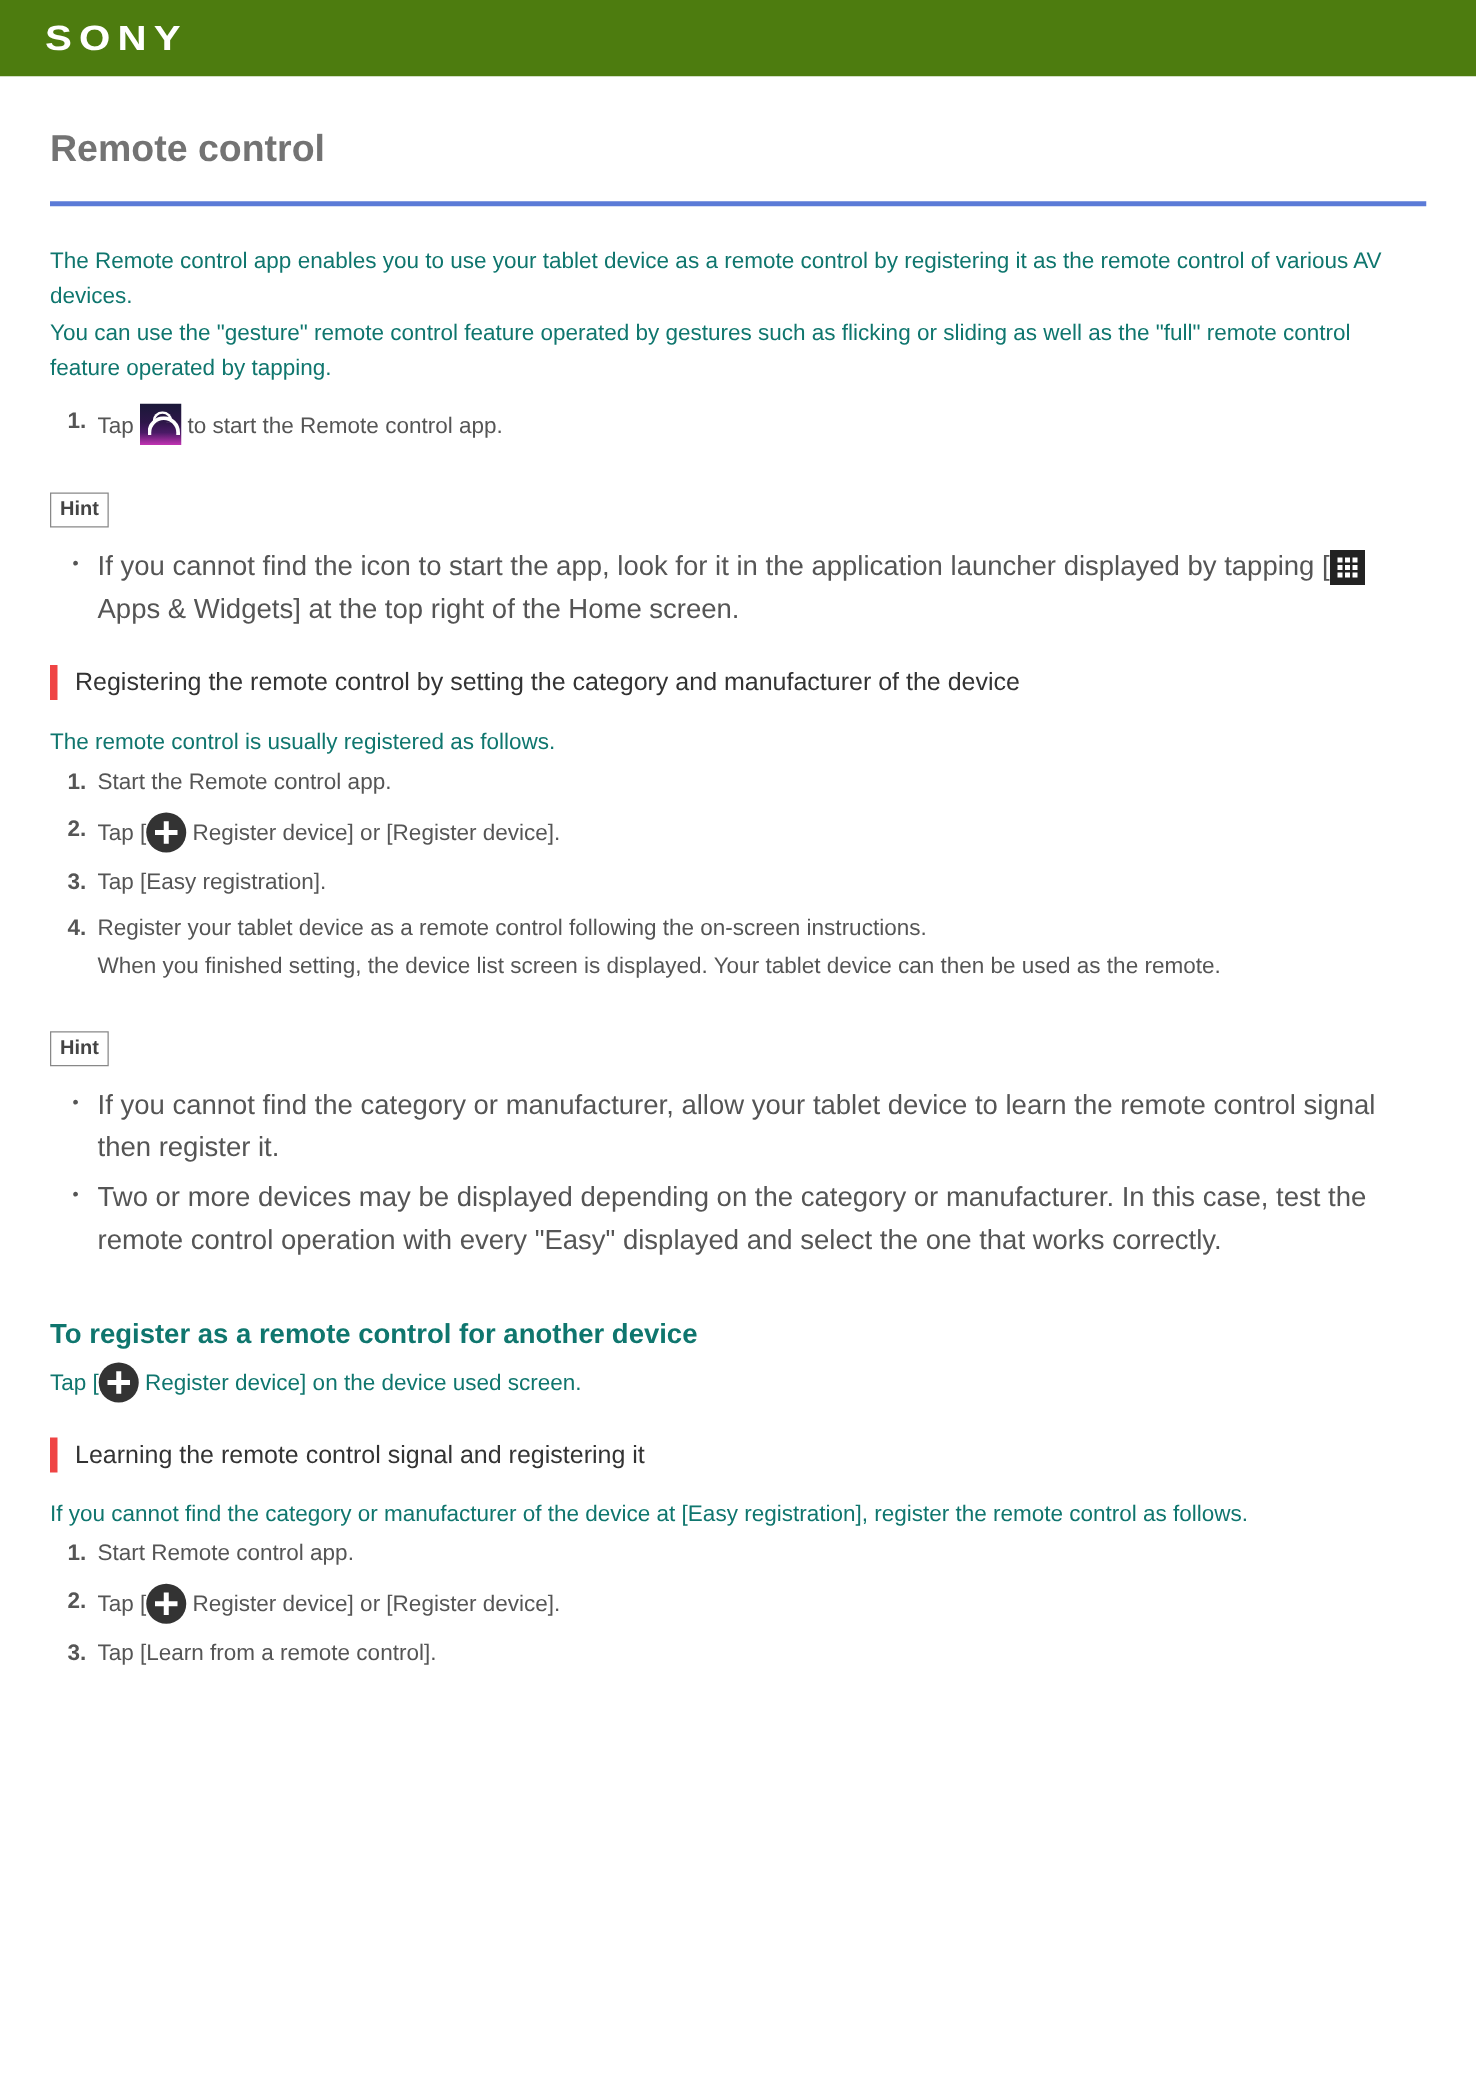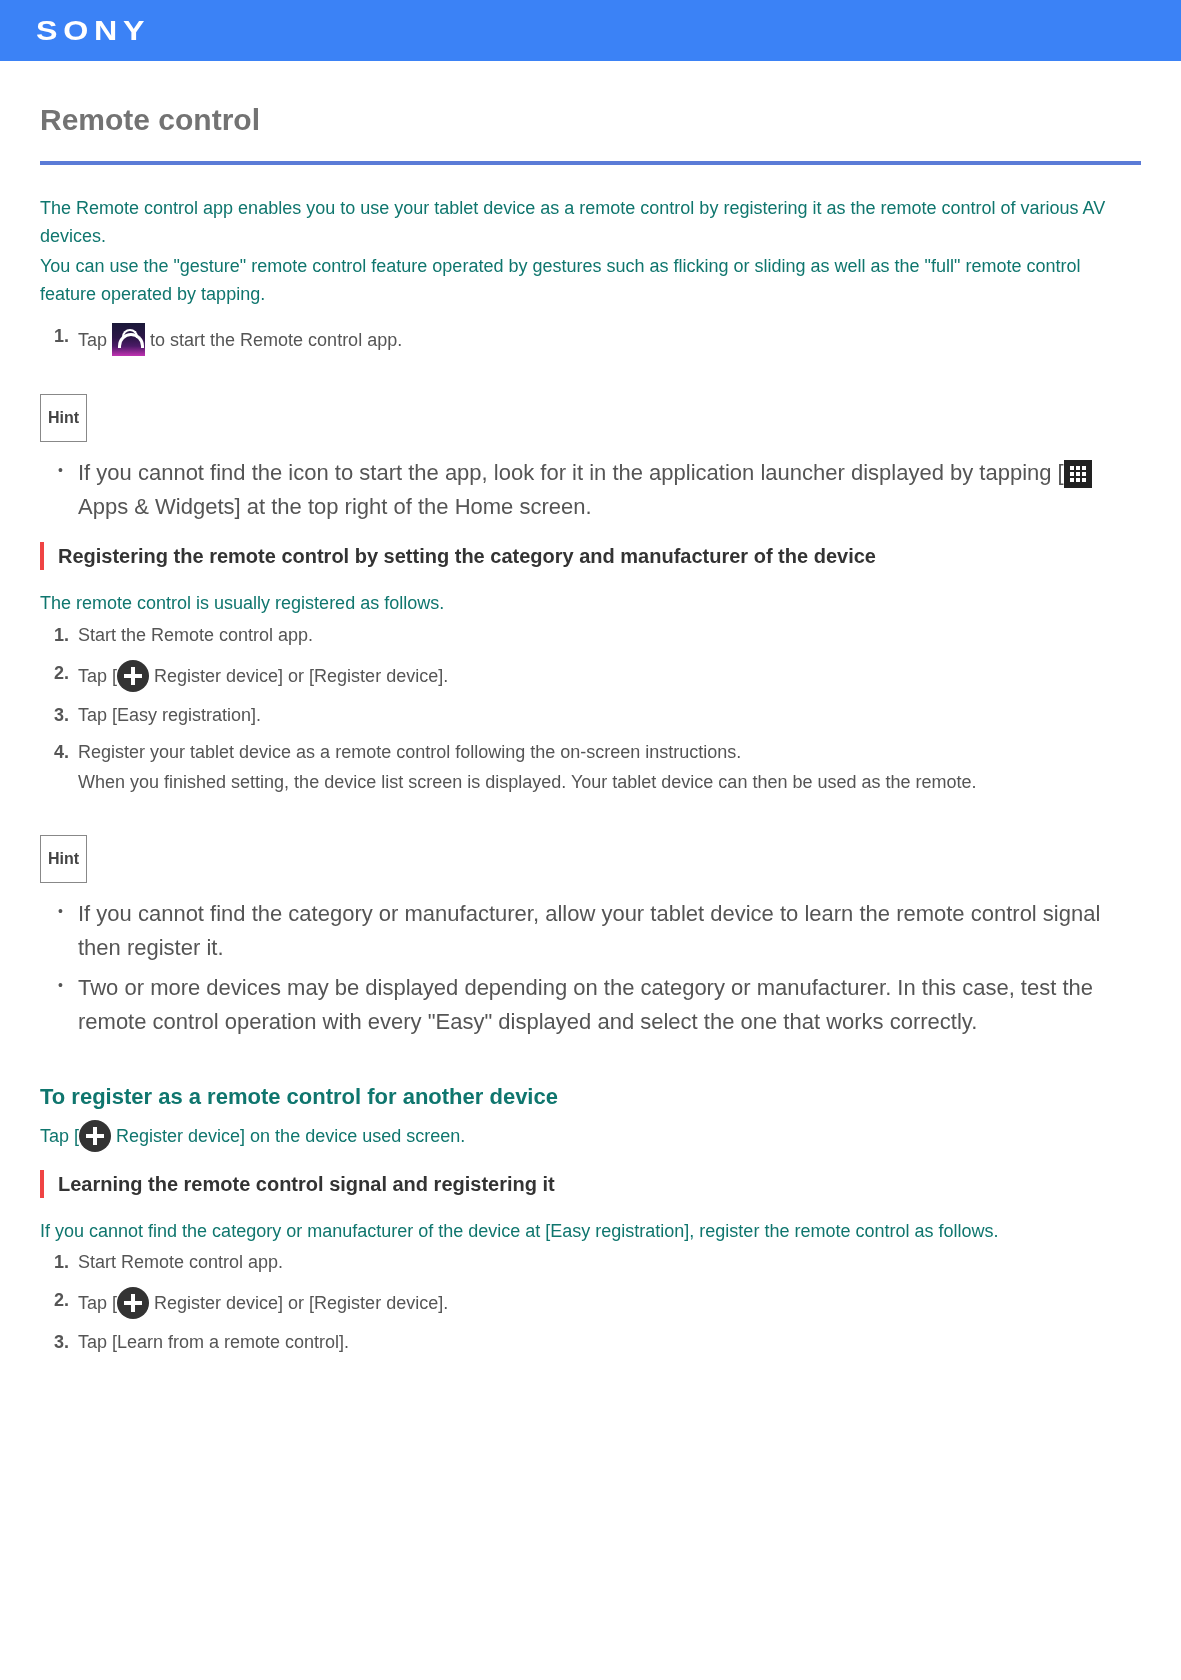--- a/index.html
+++ b/index.html
@@ -1,31 +1,31 @@
 <!DOCTYPE html>
 <html><head>
 <meta charset="utf-8">
 <style>
   * { box-sizing: border-box; margin: 0; padding: 0; }
   body { font-family: Arial, Helvetica, sans-serif; color: #444; width: 1181px; background: #fff; }
-  .header { background: #3b82f6; height: 61px; padding-left: 36px; display: flex; align-items: center; }
+  .header { background: #4d7c0f; height: 61px; padding-left: 36px; display: flex; align-items: center; }
   .logo { color: #fff; font-family: Arial, sans-serif; font-size: 28px; font-weight: 700; letter-spacing: 5px; transform: scaleX(1.15); transform-origin: left; }
   .content { padding: 42px 40px 40px 40px; }
   h1 { font-size: 30px; color: #737373; font-weight: 700; margin-bottom: 24px; }
   .rule { border-top: 4px solid #5b7bd7; margin-bottom: 30px; }
   p { font-size: 18px; line-height: 1.55; color: #0f766e; margin-bottom: 2px; }
   .para-block { margin-bottom: 14px; }
   ol { list-style: none; padding-left: 14px; margin-top: 4px; margin-bottom: 16px; }
   ol > li { font-size: 18px; line-height: 1.55; color: #555; margin-bottom: 10px; position: relative; padding-left: 24px; }
   ol > li .num { position: absolute; left: 0; font-weight: 700; color: #555; }
   ul { list-style: none; padding-left: 30px; margin-bottom: 18px; }
   ul > li { font-size: 22px; line-height: 1.55; color: #555; margin-bottom: 6px; position: relative; padding-left: 8px; }
   ul > li::before { content: "•"; position: absolute; left: -12px; font-size: 14px; top: 4px; color: #555; }
-  .hint-box { display: inline-block; border: 1px solid #888; padding: 14px 7px; font-size: 16px; font-weight: 700; color: #444; margin-top: 22px; margin-bottom: 14px; }
-  .section-h { border-left: 4px solid #ef4444; padding-left: 14px; font-size: 20px; font-weight: 700; color: #333; margin-top: 18px; margin-bottom: 20px; line-height: 1.4; }
+  .hint-box { display: inline-block; border: 1px solid #888; padding: 4px 7px; font-size: 16px; font-weight: 700; color: #444; margin-top: 22px; margin-bottom: 14px; }
+  .section-h { border-left: 6px solid #ef4444; padding-left: 14px; font-size: 20px; font-weight: 400; color: #333; margin-top: 28px; margin-bottom: 20px; line-height: 1.4; }
   .sub-h { font-size: 22px; font-weight: 700; color: #0f766e; margin-top: 44px; margin-bottom: 10px; }
   .icon { display: inline-block; vertical-align: middle; }
   .icon-remote { width: 33px; height: 33px; background: linear-gradient(180deg, #1a1838 0%, #2d1648 45%, #4a1a66 70%, #c233b3 100%); position: relative; vertical-align: -10px; }
   .icon-remote::after { content: ""; position: absolute; width: 20px; height: 12px; left: 6px; top: 10px; border: 3px solid #fff; border-bottom: none; border-radius: 20px 20px 0 0; }
   .icon-remote::before { content: ""; position: absolute; width: 12px; height: 7px; left: 10px; top: 6px; border: 2px solid #fff; border-bottom: none; border-radius: 14px 14px 0 0; }
   .icon-grid { width: 28px; height: 28px; background: #222; position: relative; vertical-align: -8px; }
   .icon-grid::after { content: ""; position: absolute; left: 6px; top: 6px; width: 4px; height: 4px; background: #fff; box-shadow: 6px 0 #fff, 12px 0 #fff, 0 6px #fff, 6px 6px #fff, 12px 6px #fff, 0 12px #fff, 6px 12px #fff, 12px 12px #fff; }
   .icon-plus { width: 32px; height: 32px; background: #333; border-radius: 50%; position: relative; vertical-align: -10px; }
   .icon-plus::before { content: ""; position: absolute; left: 14px; top: 7px; width: 4px; height: 18px; background: #fff; }
   .icon-plus::after { content: ""; position: absolute; left: 7px; top: 14px; width: 18px; height: 4px; background: #fff; }

